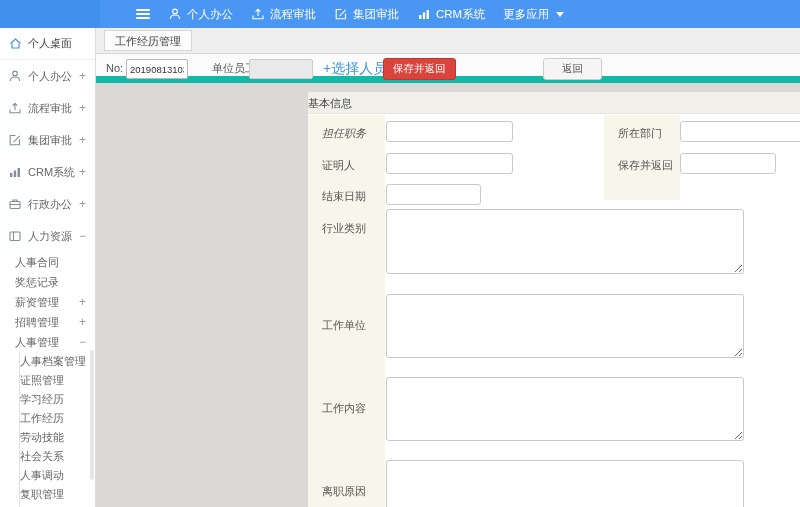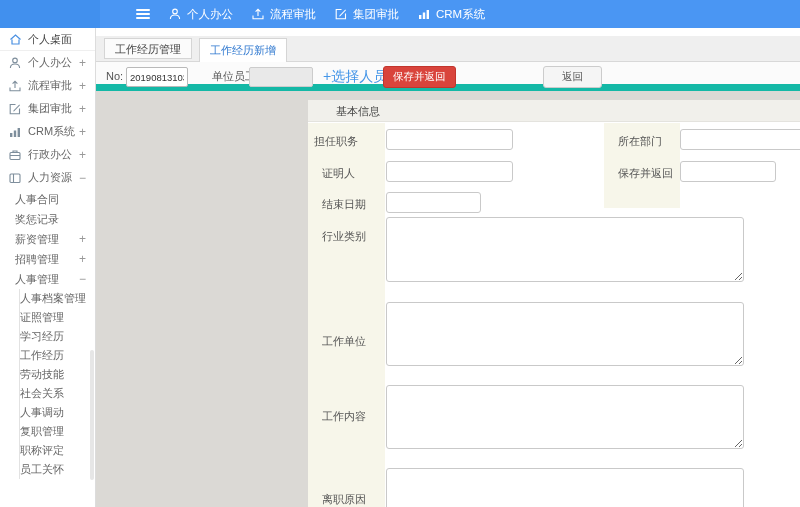--- a/index.html
+++ b/index.html
@@ -14,32 +14,32 @@
   .hamburger { position:absolute; left:136px; top:9px; width:14px; height:10px; cursor:pointer; }
   .hamburger i { display:block; height:2px; background:#fff; margin-bottom:2px; border-radius:1px; }
   .topnav { position:absolute; left:168px; top:0; height:28px; display:flex; align-items:center; gap:18px; }
   .topnav .nav-item { display:flex; align-items:center; gap:5px; height:28px; cursor:pointer; color:#fff; font-size:11.5px; white-space:nowrap; }
   .topnav .nav-item svg { display:block; }
   .caret { width:0; height:0; border-left:4px solid transparent; border-right:4px solid transparent; border-top:5px solid #fff; margin-left:2px; }
 
   
   .sidebar { position:absolute; left:0; top:28px; width:96px; bottom:0; background:#fff; border-right:1px solid #dcdcdc; overflow:hidden; }
   .side-item { position:relative; display:flex; align-items:center; cursor:pointer; color:#666; white-space:nowrap; }
-  .side-item.lvl0 { height:23px; padding-left:8px; }
+  .side-item.lvl0 { height:32px; padding-left:8px; }
   .side-item.lvl0 .slabel { margin-left:6px; }
   .side-item.lvl0.active { color:#444; border-bottom:1px solid #efefef; }
   .side-item.lvl1 { height:20px; padding-left:15px; }
   .side-item.lvl2 { height:19px; margin-left:19px; padding-left:0; border-left:1px solid #e2e2e2; }
   .sicon { width:14px; height:14px; display:inline-flex; align-items:center; justify-content:center; color:#7e8e9c; flex:0 0 14px; }
   .sicon.blue { color:#4a90e2; }
   .expander { position:absolute; right:9px; top:50%; transform:translateY(-50%); color:#999; font-size:12px; }
   .side-scrollbar { position:absolute; right:1px; top:322px; width:4px; height:130px; background:#e6e6e6; border-radius:2px; }
 
   
-  .main { position:absolute; left:96px; top:28px; right:0; bottom:0; background:#737373;margin-top:8px; }
+  .main { position:absolute; left:96px; top:28px; right:0; bottom:0; background:#737373; }
 
   
   .tabbar { position:absolute; left:0; top:0; right:0; height:26px; background:#efefef; border-bottom:1px solid #d8d8d8; display:flex; align-items:flex-end; padding-left:8px; }
   .tab { padding:0 10px; margin-right:7px; font-size:11px; cursor:pointer; white-space:nowrap; }
   .tab.inactive { background:#fbfbfb; border:1px solid #d5d5d5; color:#444; height:21px; line-height:20px; margin-bottom:2px; }
   .tab.active { background:#fff; border:1px solid #d5d5d5; border-bottom:0; color:#3079d0; height:24px; line-height:23px; margin-bottom:-1px; position:relative; z-index:2; }
 
   
   .toolbar { position:absolute; left:0; top:26px; right:0; height:29px; background:#fbfbfb; border-bottom:7px solid #14b8a6; }
   .tb-label { position:absolute; top:0; line-height:29px; color:#555; font-size:11px; }
@@ -47,21 +47,21 @@
   .no-input { position:absolute; left:30px; top:5px; width:62px; height:20px; border:1px solid #b9b9b9; border-radius:2px; background:#fff; font-size:9.5px; color:#333; padding:0 3px; font-family:"Liberation Sans",sans-serif; }
   .unit-label { left:116px; }
   .unit-input { position:absolute; left:153px; top:5px; width:64px; height:20px; border:1px solid #ccc; border-radius:2px; background:#e9e9e9; padding:0 3px; font-size:10px; }
   .select-link { position:absolute; left:227px; top:0; line-height:29px; color:#4596e8; cursor:pointer; font-size:14px; text-decoration:none; }
   .save-btn { position:absolute; left:287px; top:4px; height:22px; padding:0 9px; background:#d9443c; border:1px solid #c2352d; border-radius:3px; color:#fff; font-size:10.5px; cursor:pointer; font-family:inherit; }
   .back-btn { position:absolute; left:447px; top:4px; height:22px; padding:0 18px; background:#f5f5f5; border:1px solid #ccc; border-radius:3px; color:#555; font-size:10.5px; cursor:pointer; font-family:inherit; }
 
   
   .content { position:absolute; left:0; top:55px; right:0; bottom:0; background:#dbd9d5; }
   .form-panel { position:absolute; left:212px; top:9px; right:0; bottom:0; background:#fff; }
-  .form-header { height:22px; line-height:22px; background:#f1f0eb; border-bottom:1px solid #e4e3de; padding-left:28px; color:#444; font-size:11px; }
+  .form-header { height:22px; line-height:22px; background:#f1f0eb; border-bottom:1px solid #e4e3de; padding-left:0; color:#444; font-size:11px; }
   .form-body { position:absolute; left:0; top:23px; right:0; bottom:0; background:#fff; overflow:hidden; }
   .beige-col { position:absolute; background:#f7f6ea; }
   .beige-left { left:0; top:0; bottom:0; width:77px; }
   .beige-right { left:296px; top:0; width:76px; height:85px; }
   .f-label { position:absolute; color:#555; font-size:11px; white-space:nowrap; }
   .f-input { position:absolute; height:21px; border:1px solid #c9c9c9; border-radius:3px; background:#fff; padding:0 4px; font-size:11px; font-family:inherit; }
   .f-textarea { position:absolute; left:78px; width:358px; border:1px solid #c9c9c9; border-radius:3px; background:#fff; resize:both; font-family:inherit; font-size:11px; padding:3px; }
 </style>
 </head>
 <body>
@@ -106,20 +106,24 @@
       <div class="nav-item">
         <span class="sicon" style="color:#fff">
           <svg width="12" height="12" viewBox="0 0 12 12">
               <rect x="1" y="7" width="2.4" height="4" fill="currentColor"></rect>
               <rect x="4.8" y="4.5" width="2.4" height="6.5" fill="currentColor"></rect>
               <rect x="8.6" y="2" width="2.4" height="9" fill="currentColor"></rect>
             </svg>
         </span>
         <span>CRM系统</span>
       </div>
+      <div class="nav-item">
+        <span>更多应用</span>
+        <span class="caret"></span>
+      </div>
     </div>
   </div>
 
   <div class="sidebar">
     <div class="side-item lvl0 active">
       <span class="sicon blue">
         <svg width="13" height="13" viewBox="0 0 13 13">
             <path d="M1.5 6.5 L6.5 2 L11.5 6.5" fill="none" stroke="currentColor" stroke-width="1.2"></path>
             <path d="M3 6.5 L3 11 L10 11 L10 6.5" fill="none" stroke="currentColor" stroke-width="1.2"></path>
           </svg>
@@ -238,59 +242,58 @@
         <span class="slabel">员工关怀</span>
       </div>
 
     <div class="side-scrollbar"></div>
   </div>
 
   <div class="main">
 
     <div class="tabbar">
       <div class="tab inactive">工作经历管理</div>
-      <div class="tab active">工作经历新增</div>
     </div>
 
     <div class="toolbar">
       <span class="tb-label no-label">No:</span>
       <input class="no-input" type="text" value="20190813103658" style="">
       <span class="tb-label unit-label">单位员工:</span>
       <input class="unit-input" type="text" readonly="" value="" style="">
       <a class="select-link">+选择人员</a>
       <button class="save-btn">保存并返回</button>
       <button class="back-btn">返回</button>
     </div>
 
     <div class="content">
       <div class="form-panel">
         <div class="form-header">基本信息</div>
         <div class="form-body">
           <div class="beige-col beige-left"></div>
           <div class="beige-col beige-right"></div>
 
-          <span class="f-label" style="left:6px; top:11px;">担任职务</span>
+          <span class="f-label" style="left:14px; top:11px;font-style:italic;">担任职务</span>
           <input class="f-input" style="left: 78px; top: 6px; width: 127px;" type="text" value="">
 
           <span class="f-label" style="left:310px; top:11px;">所在部门</span>
           <input class="f-input" style="left: 372px; top: 6px; width: 135px;" type="text" value="">
 
           <span class="f-label" style="left:14px; top:43px;">证明人</span>
           <input class="f-input" style="left: 78px; top: 38px; width: 127px;" type="text" value="">
 
           <span class="f-label" style="left:310px; top:43px;">保存并返回</span>
           <input class="f-input" style="left: 372px; top: 38px; width: 96px;" type="text" value="">
 
           <span class="f-label" style="left:14px; top:74px;">结束日期</span>
           <input class="f-input" style="left: 78px; top: 69px; width: 95px;" type="text" value="">
 
           <span class="f-label" style="left:14px; top:106px;text-align:center;">行业类别</span>
           <textarea class="f-textarea" style="top: 94px; height: 65px;"></textarea>
 
-          <span class="f-label" style="left:14px; top:211px;">工作单位</span>
+          <span class="f-label" style="left:14px; top:203px;">工作单位</span>
           <textarea class="f-textarea" style="top: 179px; height: 64px;"></textarea>
 
           <span class="f-label" style="left:14px; top:286px;">工作内容</span>
           <textarea class="f-textarea" style="top: 262px; height: 64px;"></textarea>
 
           <span class="f-label" style="left:14px; top:369px;">离职原因</span>
           <textarea class="f-textarea" style="top: 345px; height: 65px;"></textarea>
         </div>
       </div>
     </div>

